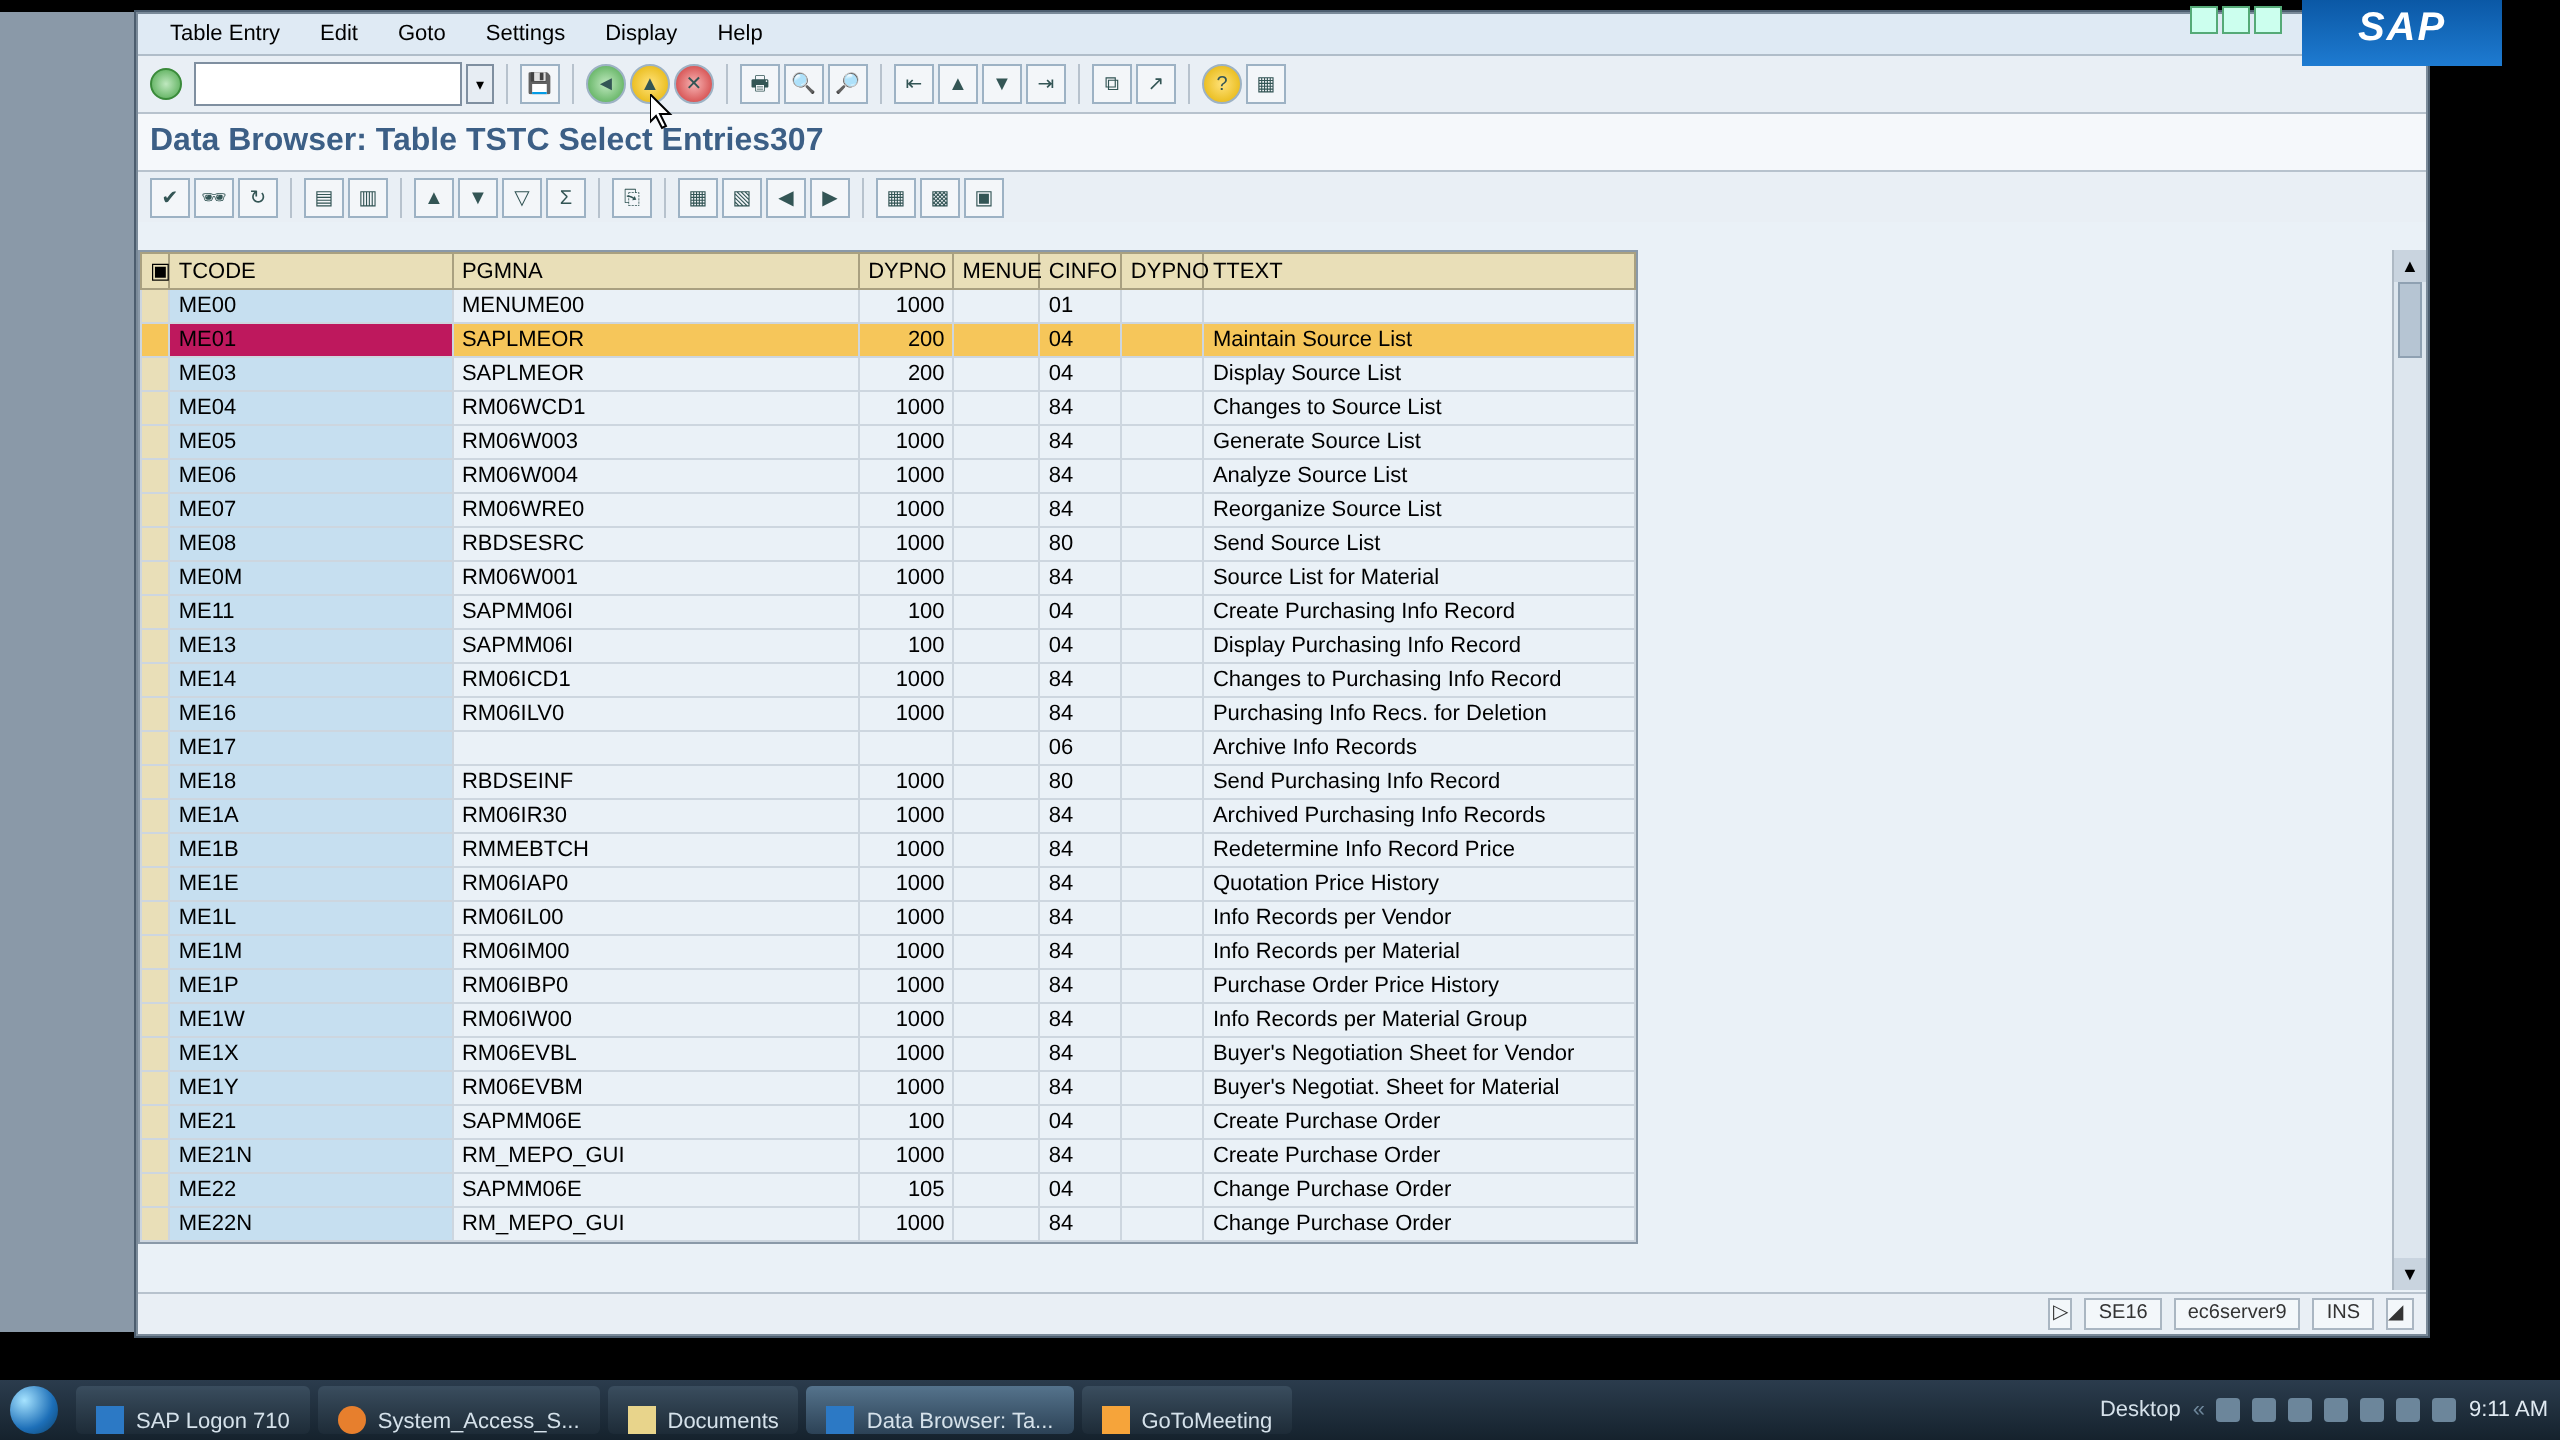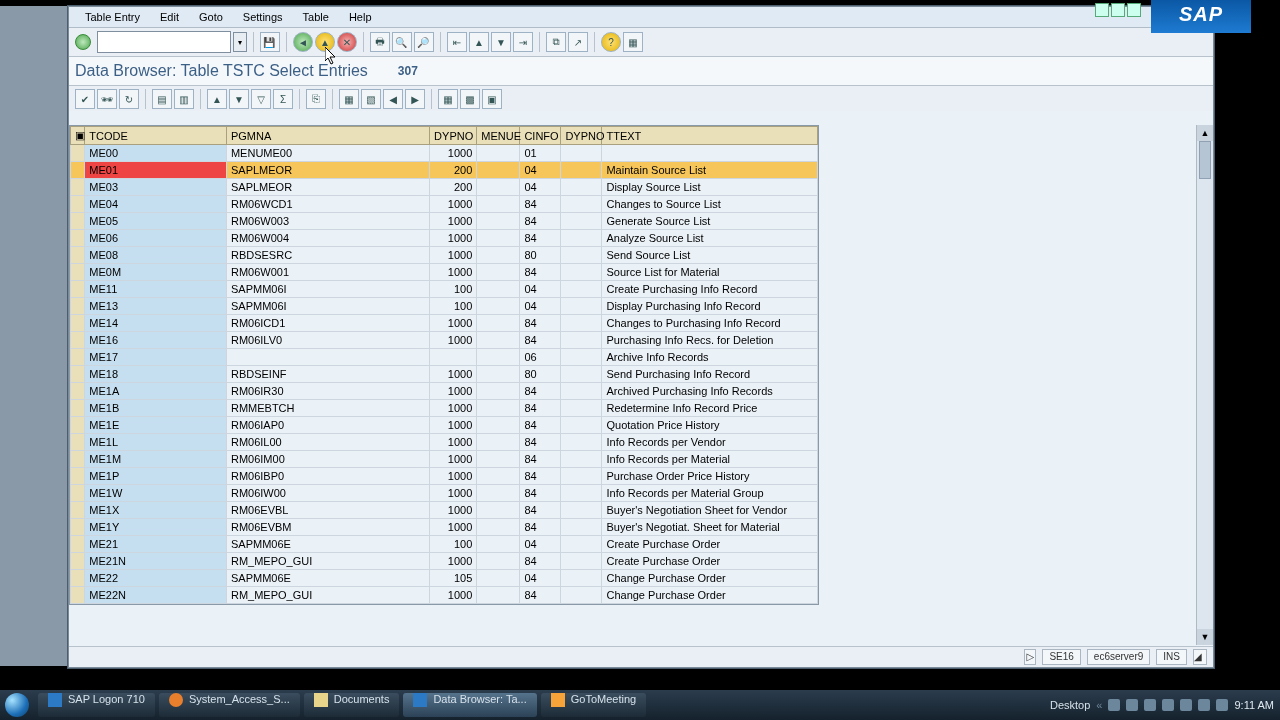--- a/index.html
+++ b/index.html
@@ -13,45 +13,45 @@
 .stdbar .ok{width:14px;height:14px;border:1px solid #3a8a3a;border-radius:50%;background:radial-gradient(#bfe8bf,#4aa54a)}
 .cmdbox{width:128px;height:18px;border:1px solid #7f8fa0;background:#fff;margin-left:4px}
 .dd{width:12px;height:18px;border:1px solid #7f8fa0;background:#e7edf3;display:flex;align-items:center;justify-content:center;font-size:8px}
 .sep{width:1px;height:20px;background:#b7c2cd;margin:0 4px}
 .tb-btn{width:18px;height:18px;border:1px solid #9db2c4;background:#f3f6f9;display:flex;align-items:center;justify-content:center;font-size:10px;color:#355}
 .tb-btn.round{border-radius:50%}
 .tb-btn.y{background:radial-gradient(#ffe27a,#e3b100)}
 .tb-btn.g{background:radial-gradient(#bfe8bf,#4aa54a)}
 .tb-btn.r{background:radial-gradient(#f7b4b4,#c33)}
 .title-area{height:28px;display:flex;align-items:center;padding-left:6px;background:#f5f8fb;border-bottom:1px solid #b7c2cd}
-.title-area h1{margin:0;font-size:16px;color:#3c5f86;font-weight:normal}
-.title-area .count{margin-left:30px;font-size:12px;color:#3c5f86;font-weight:bold}
+.title-area h1{margin:0;font-size:16px;color:#3c5f86;font-weight:bold}
+.title-area .count{font-size:16px;color:#3c5f86;font-weight:bold}
 .appbar{height:26px;background:#e9eff5;border-bottom:1px solid #b7c2cd;display:flex;align-items:center;padding-left:6px;gap:2px}
 .content{position:absolute;top:104px;left:0;right:0;bottom:22px;background:#EAF1F7;overflow:hidden}
 .grid{position:absolute;left:0;top:14px;width:748px;border:1px solid #8a99a8}
 .grid table{border-collapse:collapse;width:100%;table-layout:fixed}
 .grid th{background:#e9dfb8;border:1px solid #a9a080;height:17px;text-align:left;padding:0 4px;font-weight:normal}
 .grid td{border:1px solid #cdd6df;height:16px;padding:0 4px;white-space:nowrap;overflow:hidden}
 .rowhead{width:14px;background:#e9dfb8;border:1px solid #a9a080}
 .colsel{width:14px}
 .grid td.blue{background:#c6dff0}
 .grid tr.sel td{background:#f6c65a}
-.grid tr.sel td.blue{background:#ef4444}
+.grid tr.sel td.blue{background:#be185d}
 .num{text-align:right}
 .vsb{position:absolute;right:0;top:14px;width:16px;bottom:0;background:#dde6ee;border-left:1px solid #aeb9c4}
 .vsb .up,.vsb .dn{height:16px;background:#c9d4df;display:flex;align-items:center;justify-content:center;font-size:9px}
 .vsb .dn{position:absolute;bottom:0;width:100%}
 .vsb .thumb{position:absolute;top:16px;left:2px;right:2px;height:36px;background:#b6c5d3;border:1px solid #8fa1b2}
 .status{position:absolute;left:0;right:0;bottom:0;height:20px;background:#e9eff5;border-top:1px solid #b7c2cd;display:flex;align-items:center;justify-content:flex-end;padding-right:6px;gap:6px;font-size:10px;color:#333}
 .status .chip{border:1px solid #aab6c2;padding:0 6px;height:14px;line-height:14px;background:#f3f7fa}
 .status .chip.tri{width:10px;padding:0;text-align:center}
 .taskbar{position:absolute;left:0;right:0;bottom:0;height:30px;background:linear-gradient(#2b3c4d,#15222d);display:flex;align-items:center;color:#d5e1ea;font-size:11px}
 .start{width:34px;height:30px;display:flex;align-items:center;justify-content:center}
 .orb{width:24px;height:24px;border-radius:50%;background:radial-gradient(circle at 30% 30%,#a6e3ff,#1d6fb8 60%,#0b3e66)}
-.task{display:flex;align-items:flex-start;gap:6px;padding:0 10px;height:24px;margin-left:4px;background:linear-gradient(#3a4d5e,#1d2b37);border-radius:3px}
+.task{display:flex;align-items:flex-end;gap:6px;padding:0 10px;height:24px;margin-left:4px;background:linear-gradient(#3a4d5e,#1d2b37);border-radius:3px}
 .task.active{background:linear-gradient(#55738c,#2c4256)}
 .task .ico{width:14px;height:14px;background:#e8c85b}
 .task .ico.ff{background:#e77f2d;border-radius:50%}
 .task .ico.fold{background:#e8d48b}
 .task .ico.sap{background:#2c79c5}
 .task .ico.gtm{background:#f6a43a}
 .tray{position:absolute;right:6px;display:flex;gap:6px}
 .tray .clock{color:#dfe9f1}
 .tray .ic{width:12px;height:12px;background:#6c869b;border-radius:2px}
 .left-strip{position:absolute;left:0;top:6px;width:68px;height:660px;background:#8a99a8}
@@ -69,21 +69,21 @@
     <span></span>
     <span></span>
   </div>
   <div class="sap-logo">SAP</div>
 
   <div class="menubar" id="menubar">
       <span>Table Entry</span>
       <span>Edit</span>
       <span>Goto</span>
       <span>Settings</span>
-      <span>Table</span>
+      <span>Display</span>
       <span>Help</span>
     </div>
 
   <div class="stdbar">
     <div class="ok tb-btn round"></div>
     <input class="cmdbox" style="">
     <div class="dd">▾</div>
     <div class="sep"></div>
     <div class="tb-btn">💾</div>
     <div class="sep"></div>
@@ -215,20 +215,30 @@
             </tr>
             <tr>
               <td class="rowhead"></td>
               <td class="blue">ME06</td>
               <td>RM06W004</td>
               <td class="num">1000</td>
               <td></td>
               <td>84</td>
               <td></td>
               <td>Analyze Source List</td>
+            </tr>
+            <tr>
+              <td class="rowhead"></td>
+              <td class="blue">ME07</td>
+              <td>RM06WRE0</td>
+              <td class="num">1000</td>
+              <td></td>
+              <td>84</td>
+              <td></td>
+              <td>Reorganize Source List</td>
             </tr>
             <tr>
               <td class="rowhead"></td>
               <td class="blue">ME08</td>
               <td>RBDSESRC</td>
               <td class="num">1000</td>
               <td></td>
               <td>80</td>
               <td></td>
               <td>Send Source List</td>

